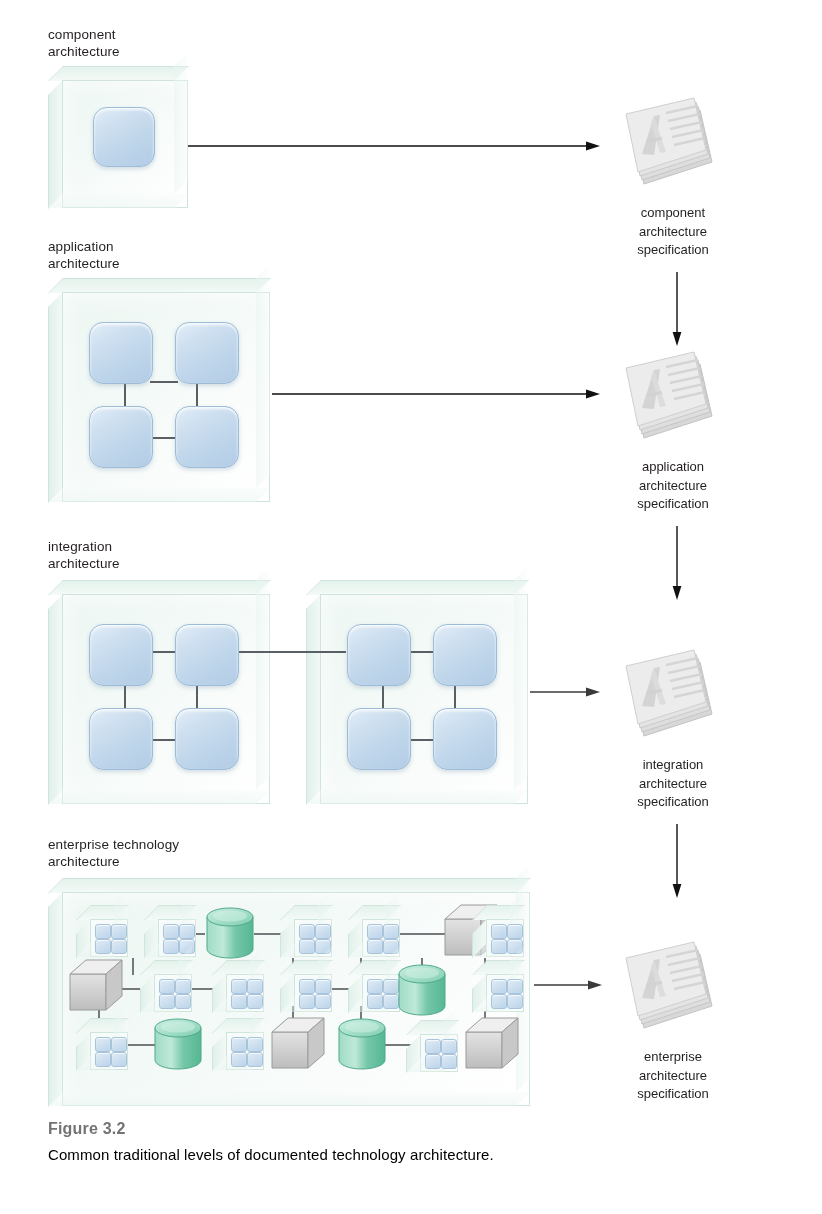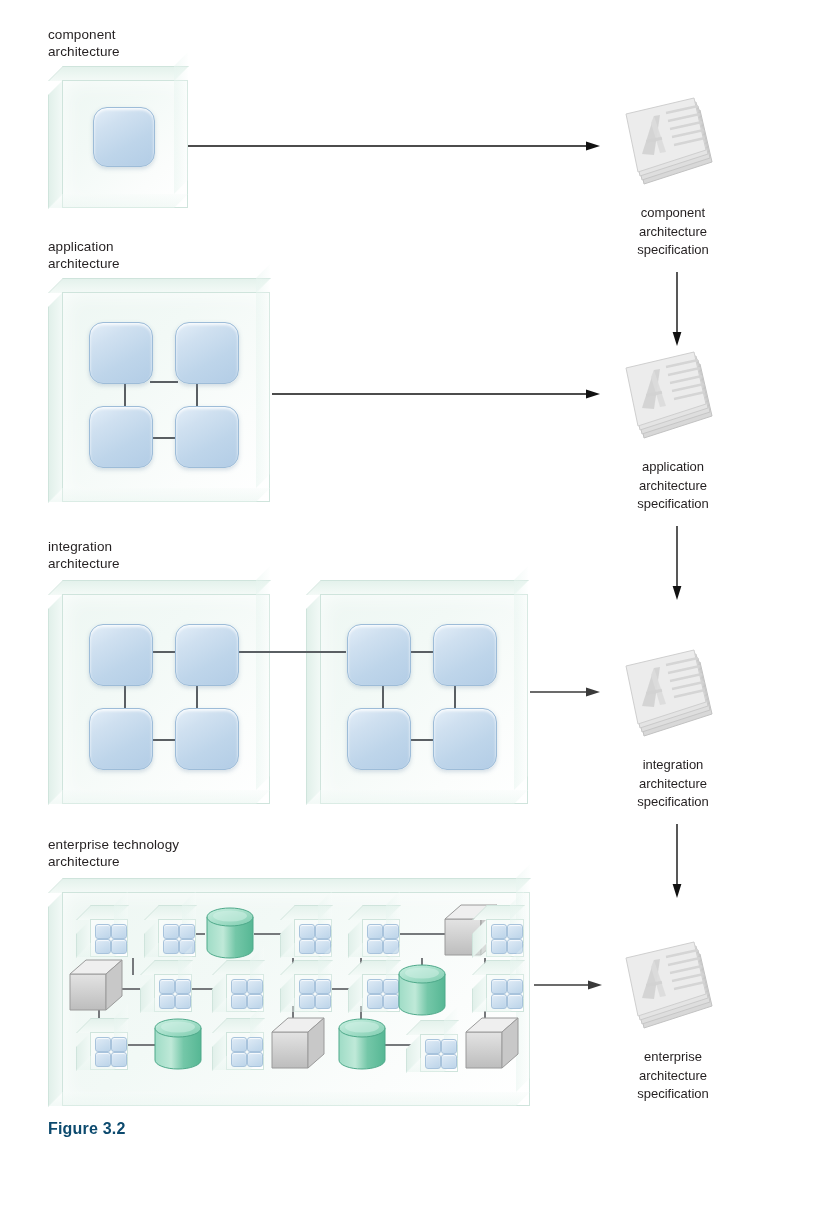--- a/index.html
+++ b/index.html
@@ -14,21 +14,21 @@
   .level-label{
     position:absolute;font-size:13.5px;line-height:17px;color:#231f20;
     white-space:pre-line;letter-spacing:.1px;
   }
   .doc-label{
     position:absolute;font-size:13px;line-height:18.5px;color:#231f20;
     text-align:center;white-space:pre-line;width:190px;
   }
   .fig-title{
     position:absolute;left:48px;top:1120px;font-size:16px;font-weight:bold;
-    color:#0c4a6e;letter-spacing:.2px;
+    color:#737373;letter-spacing:.2px;
   }
   .fig-cap{
     position:absolute;left:48px;top:1146px;font-size:15px;color:#000;
     letter-spacing:.1px;
   }
 
   
   .box3d{position:absolute;}
   .box3d .face{
     position:absolute;left:14px;top:14px;right:0;bottom:0;
@@ -659,14 +659,15 @@
         <line x1="52" y1="41" x2="84" y2="34"></line>
         <line x1="54" y1="49" x2="85" y2="42"></line>
       </g>
     </svg>
   </div>
   <div class="doc-label" style="left:578px;top:1048px;">enterprise
 architecture
 specification</div>
 
   <div class="fig-title">Figure 3.2</div>
+  <div class="fig-cap">Common traditional levels of documented technology architecture.</div>
 
 </div>
 
 </body></html>

